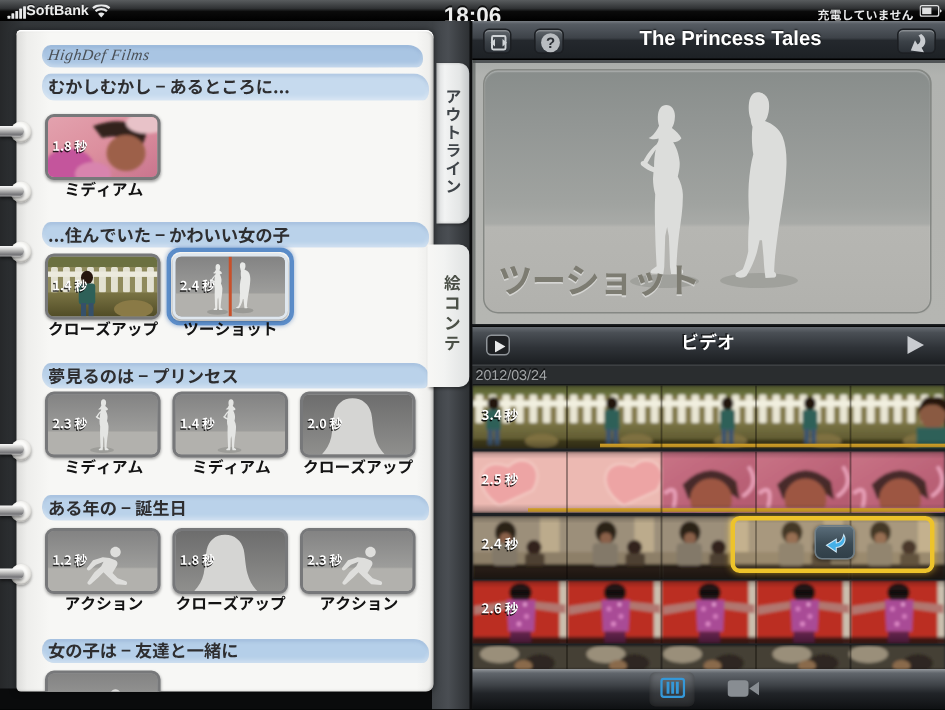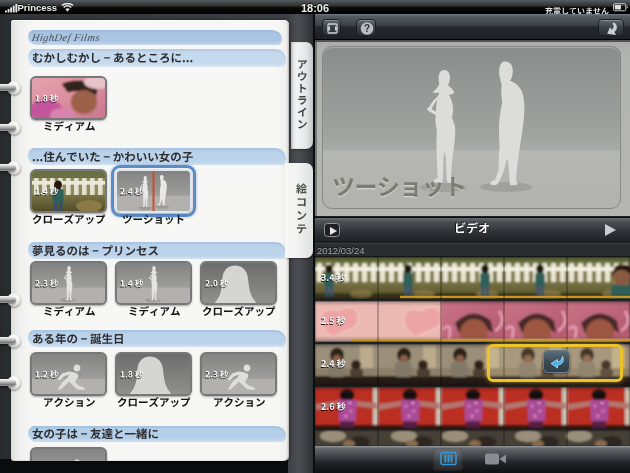--- a/index.html
+++ b/index.html
@@ -7,27 +7,27 @@
 </style></head><body>
 <div id="scr">
 <div class="abs" style="left:0;top:0;width:630px;height:14px;background:linear-gradient(#595c5e 0%,#303234 40%,#0a0a0a 55%,#000 100%)"></div>
 <svg class="abs" style="left:2px;top:1.5px" width="18" height="12" viewBox="0 0 18 12">
       <rect x="3.0" y="8.5" width="1.9" height="2.0" rx="0.4" fill="#e8e9ea"></rect>
       <rect x="5.6" y="6.9" width="1.9" height="3.6" rx="0.4" fill="#e8e9ea"></rect>
       <rect x="8.2" y="5.3" width="1.9" height="5.2" rx="0.4" fill="#e8e9ea"></rect>
       <rect x="10.8" y="3.7" width="1.9" height="6.8" rx="0.4" fill="#e8e9ea"></rect>
       <rect x="13.4" y="2.1" width="1.9" height="8.4" rx="0.4" fill="#e8e9ea"></rect>
     </svg>
-<div class="abs" style="left:17.5px;top:2px;font-size:9.5px;font-weight:bold;color:#eceded;text-shadow:0 -1px 0 rgba(0,0,0,.7)">Princess</div>
+<div class="abs" style="left:17.5px;top:2px;font-size:9.5px;font-weight:bold;color:#eceded;text-shadow:0 -1px 0 rgba(0,0,0,.7)">SoftBank</div>
 <svg class="abs" style="left:61px;top:2.5px" width="13" height="10" viewBox="0 0 14 11">
       <path d="M7 9.5 L4.6 6.7 A4 4 0 0 1 9.4 6.7 Z" fill="#e8e9ea"></path>
       <path d="M2.8 4.9 A6.5 6.5 0 0 1 11.2 4.9" stroke="#e8e9ea" stroke-width="1.6" fill="none"></path>
       <path d="M0.9 2.7 A9.5 9.5 0 0 1 13.1 2.7" stroke="#e8e9ea" stroke-width="1.6" fill="none"></path>
     </svg>
-<div class="abs" style="left:285px;top:2px;width:60px;text-align:center;font-size:11px;font-weight:bold;color:#eceded;text-shadow:0 -1px 0 rgba(0,0,0,.7)">18:06</div>
+<div class="abs" style="left:285px;top:2px;width:60px;text-align:center;font-size:15px;font-weight:bold;color:#eceded;text-shadow:0 -1px 0 rgba(0,0,0,.7)">18:06</div>
 <div class="abs " style="left:544px;top:2.5px;width:66px;height:10px"><svg width="66" height="10" viewBox="0 0 66 10" style="overflow:visible">
         <path transform="translate(1,7.0)" d="M4.6 -2.7V-0.5C4.6 0.4 4.8 0.7 5.7 0.7C5.9 0.7 6.5 0.7 6.6 0.7C7.4 0.7 7.7 0.3 7.8 -1.1C7.5 -1.2 7.1 -1.3 6.9 -1.5C6.9 -0.4 6.8 -0.2 6.6 -0.2C6.4 -0.2 5.9 -0.2 5.8 -0.2C5.6 -0.2 5.5 -0.3 5.5 -0.5V-2.7ZM2.4 -2.7C2.3 -1.4 2.1 -0.6 0.2 -0.1C0.4 0.1 0.7 0.5 0.8 0.7C3 0.1 3.3 -1 3.4 -2.7ZM3.5 -6.8V-5.9H0.5V-5H2.5C2.4 -4.7 2.2 -4.2 2 -3.8L0.7 -3.8L0.8 -2.8C2.2 -2.9 4.2 -3 6.2 -3.1C6.4 -2.9 6.5 -2.7 6.6 -2.5L7.5 -3C7.1 -3.6 6.2 -4.4 5.5 -5H7.5V-5.9H4.5V-6.8ZM4.7 -4.6C4.9 -4.4 5.2 -4.2 5.4 -4L3.1 -3.9C3.3 -4.2 3.5 -4.7 3.7 -5H5.4Z M9.6 -4.6V-4.1H11.2V-4.6ZM9.5 -3.8V-3.3H11.2V-3.8ZM12.7 -3.8V-3.3H14.5V-3.8ZM12.7 -4.6V-4.1H14.3V-4.6ZM13.8 -1.4V-1H12.4V-1.4ZM13.8 -2H12.4V-2.3H13.8ZM11.5 -1.4V-1H10.1V-1.4ZM11.5 -2H10.1V-2.3H11.5ZM9.2 -3V-0H10.1V-0.4H11.5V-0.4C11.5 0.5 11.8 0.7 12.9 0.7C13.1 0.7 14.3 0.7 14.6 0.7C15.4 0.7 15.7 0.4 15.8 -0.5C15.6 -0.6 15.2 -0.7 15 -0.8C15 -0.2 14.9 -0 14.5 -0C14.2 -0 13.2 -0 13 -0C12.5 -0 12.4 -0.1 12.4 -0.4V-0.4H14.8V-3ZM8.5 -5.5V-3.9H9.3V-4.9H11.5V-3.2H12.4V-4.9H14.6V-3.9H15.5V-5.5H12.4V-5.8H15V-6.5H9V-5.8H11.5V-5.5Z M19 -6.3 17.7 -6.4C17.8 -6 17.8 -5.7 17.8 -5.3C17.8 -4.6 17.7 -2.5 17.7 -1.4C17.7 -0 18.6 0.5 19.9 0.5C21.7 0.5 22.8 -0.5 23.3 -1.3L22.6 -2.2C22 -1.3 21.2 -0.6 19.9 -0.6C19.2 -0.6 18.8 -0.8 18.8 -1.6C18.8 -2.6 18.8 -4.4 18.9 -5.3C18.9 -5.6 18.9 -6 19 -6.3Z M24.6 -5.5 24.7 -4.4C25.6 -4.6 27.2 -4.8 28 -4.9C27.4 -4.5 26.8 -3.5 26.8 -2.4C26.8 -0.7 28.4 0.2 30.1 0.4L30.4 -0.7C29.1 -0.8 27.8 -1.3 27.8 -2.6C27.8 -3.6 28.6 -4.6 29.5 -4.9C30 -5 30.6 -5 31.1 -5L31.1 -6C30.5 -6 29.6 -5.9 28.8 -5.8C27.3 -5.7 26 -5.6 25.4 -5.5C25.2 -5.5 24.9 -5.5 24.6 -5.5Z M34.1 -5.7 32.8 -5.7C32.9 -5.5 32.9 -5.1 32.9 -4.9C32.9 -4.4 32.9 -3.5 33 -2.8C33.2 -0.6 34 0.2 34.9 0.2C35.5 0.2 36 -0.3 36.5 -1.7L35.7 -2.7C35.6 -2 35.3 -1.1 34.9 -1.1C34.4 -1.1 34.1 -1.9 34 -3C34 -3.6 34 -4.2 34 -4.7C34 -5 34 -5.4 34.1 -5.7ZM38.1 -5.5 37.1 -5.2C37.9 -4.2 38.4 -2.3 38.5 -1L39.5 -1.4C39.4 -2.6 38.8 -4.6 38.1 -5.5Z M43.8 -1.3 43.8 -1C43.8 -0.5 43.5 -0.4 43.1 -0.4C42.6 -0.4 42.3 -0.6 42.3 -0.9C42.3 -1.2 42.6 -1.4 43.2 -1.4C43.4 -1.4 43.6 -1.4 43.8 -1.3ZM41.4 -4 41.4 -3C42 -3 42.9 -2.9 43.3 -2.9H43.7L43.8 -2.2C43.6 -2.2 43.4 -2.2 43.3 -2.2C42 -2.2 41.3 -1.7 41.3 -0.8C41.3 0 42 0.5 43.3 0.5C44.3 0.5 44.8 -0 44.8 -0.7L44.8 -1C45.5 -0.7 46 -0.3 46.4 0.1L47 -0.8C46.6 -1.2 45.8 -1.7 44.8 -2L44.7 -3C45.5 -3 46.1 -3 46.8 -3.1V-4.1C46.2 -4 45.5 -3.9 44.7 -3.9V-4.7C45.5 -4.7 46.2 -4.8 46.7 -4.9L46.7 -5.8C46 -5.7 45.4 -5.6 44.7 -5.6L44.7 -5.9C44.7 -6.1 44.8 -6.3 44.8 -6.5H43.7C43.7 -6.3 43.7 -6.1 43.7 -5.9V-5.5H43.4C42.9 -5.5 42 -5.6 41.5 -5.7L41.5 -4.8C42 -4.7 42.9 -4.7 43.4 -4.7H43.7L43.7 -3.8H43.3C42.9 -3.8 41.9 -3.9 41.4 -4Z M48.3 -4.2 48.4 -3.2C48.6 -3.2 49.1 -3.3 49.4 -3.4L49.9 -3.4L49.9 -1.5C50 -0.2 50.2 0.3 52.3 0.3C53 0.3 54 0.2 54.6 0.1L54.6 -0.9C54 -0.8 53 -0.7 52.2 -0.7C51 -0.7 50.9 -0.9 50.9 -1.7C50.9 -2 50.9 -2.8 50.9 -3.5C51.6 -3.6 52.4 -3.7 53.1 -3.7C53.1 -3.3 53.1 -3 53 -2.8C53 -2.6 52.9 -2.6 52.8 -2.6C52.6 -2.6 52.3 -2.6 52 -2.7L52 -1.8C52.3 -1.7 52.9 -1.7 53.2 -1.7C53.6 -1.7 53.8 -1.8 53.9 -2.2C54 -2.5 54 -3.2 54 -3.8L54.7 -3.8C54.9 -3.8 55.3 -3.8 55.4 -3.8V-4.8C55.2 -4.8 54.9 -4.8 54.7 -4.8L54.1 -4.7L54.1 -5.6C54.1 -5.8 54.1 -6.2 54.1 -6.3H53C53.1 -6.1 53.1 -5.7 53.1 -5.5V-4.6L50.9 -4.4L50.9 -5.2C50.9 -5.5 50.9 -5.8 51 -6H49.8C49.9 -5.8 49.9 -5.5 49.9 -5.2V-4.3L49.3 -4.3C48.9 -4.2 48.5 -4.2 48.3 -4.2Z M60.6 -5.9 59.5 -6.4C59.3 -6.1 59.2 -5.8 59.1 -5.6C58.7 -4.8 57 -1.6 56.4 0L57.6 0.4C57.7 0 58 -0.9 58.2 -1.4C58.5 -2 58.9 -2.6 59.4 -2.6C59.7 -2.6 59.9 -2.4 59.9 -2.1C59.9 -1.8 59.9 -1.1 60 -0.7C60 -0.1 60.4 0.4 61.3 0.4C62.5 0.4 63.3 -0.5 63.7 -1.9L62.8 -2.6C62.6 -1.6 62.2 -0.7 61.5 -0.7C61.2 -0.7 61 -0.8 61 -1.1C60.9 -1.5 60.9 -2.1 60.9 -2.5C60.9 -3.1 60.5 -3.5 59.9 -3.5C59.6 -3.5 59.3 -3.4 59 -3.3C59.4 -4 60 -5 60.4 -5.6C60.4 -5.7 60.5 -5.8 60.6 -5.9Z" fill="#e8e9ea"></path>
       </svg></div>
 <svg class="abs" style="left:613px;top:3px" width="15" height="8.5" viewBox="0 0 17 9">
       <rect x="0.5" y="0.5" width="14" height="8" rx="1.5" fill="none" stroke="#dfe0e1"></rect>
       <rect x="2" y="2" width="7" height="5" fill="#dfe0e1"></rect>
       <path d="M15.5 3 L17 4.5 L15.5 6 Z" fill="#dfe0e1"></path>
     </svg>
 <div class="abs" style="left:0;top:14px;width:315px;height:448px;background:linear-gradient(90deg,#26282a 0%,#33373a 5%,#3d4145 90%,#45494d 100%)"></div>
 <div class="abs" style="left:0;top:459px;width:315px;height:14px;background:#0a0b0c"></div>
@@ -472,20 +472,21 @@
 <div class="abs" style="left:285px;top:163px;width:28px;height:95px;border-radius:0 7px 7px 0;background:linear-gradient(90deg,#f7f7f5 0,#f2f3f2 40%,#dfe1e1 100%);box-shadow:1px 1px 2px rgba(0,0,0,.35)"></div>
 <div class="abs" style="left:295.5px;top:183.0px"><svg width="11" height="54" viewBox="0 0 11 54" style="overflow:visible">
         <path transform="translate(0,9.7)" d="M3.2 -2.7C3.4 -2 3.7 -1.2 3.8 -0.6L4.8 -1C4.6 -1.5 4.4 -2.3 4.1 -3ZM0.8 -2.9C0.7 -1.9 0.5 -1 0.2 -0.3C0.5 -0.2 0.9 0 1.2 0.2C1.5 -0.5 1.7 -1.6 1.8 -2.7ZM0.3 -4.5 0.4 -3.3 2 -3.5V1H3.1V-3.5L3.7 -3.6C3.8 -3.4 3.8 -3.2 3.8 -3L4.7 -3.4V-2.8H6.1C5.9 -2.1 5.6 -1.2 5.3 -0.5L4.2 -0.4L4.4 0.8L9.3 0.3C9.4 0.6 9.5 0.8 9.6 1.1L10.7 0.5C10.4 -0.3 9.7 -1.5 9 -2.4L8 -1.9C8.2 -1.5 8.5 -1.2 8.7 -0.8L6.7 -0.6C7 -1.3 7.3 -2.1 7.6 -2.8H10.5V-4H4.7V-3.5C4.6 -4.2 4.2 -5.1 3.8 -5.8L2.9 -5.4C3.1 -5.2 3.2 -4.9 3.3 -4.6L2.2 -4.6C2.9 -5.5 3.7 -6.6 4.3 -7.5L3.2 -8C3 -7.5 2.6 -6.9 2.3 -6.2C2.1 -6.4 2 -6.5 1.9 -6.7C2.3 -7.3 2.7 -8.2 3.1 -8.9L2 -9.3C1.8 -8.8 1.5 -8 1.2 -7.4L0.9 -7.6L0.3 -6.7C0.7 -6.3 1.3 -5.7 1.6 -5.2L1.1 -4.5ZM9.5 -5.7C9.7 -5.5 9.9 -5.4 10.1 -5.2C10.3 -5.6 10.6 -6.1 10.9 -6.4C9.8 -7 8.7 -8.2 7.9 -9.3H6.7C6.2 -8.3 5 -7 3.9 -6.2C4.2 -5.9 4.5 -5.4 4.6 -5.1C4.9 -5.3 5.2 -5.5 5.5 -5.8V-4.8H9.5ZM7.4 -8C7.8 -7.4 8.5 -6.6 9.2 -6H5.7C6.4 -6.6 7 -7.4 7.4 -8Z" fill="#4a4f46"></path>
         <path transform="translate(0,23.1)" d="M1.6 -1.8V-0.3C1.9 -0.3 2.6 -0.3 3 -0.3H8L8 0.2H9.6C9.6 -0.1 9.6 -0.7 9.6 -1.1V-6.8C9.6 -7.1 9.6 -7.5 9.6 -7.8C9.4 -7.8 8.9 -7.7 8.6 -7.7H3.1C2.7 -7.7 2.1 -7.8 1.7 -7.8V-6.3C2 -6.3 2.6 -6.3 3.1 -6.3H8V-1.8H3C2.5 -1.8 2 -1.8 1.6 -1.8Z" fill="#4a4f46"></path>
         <path transform="translate(0,36.5)" d="M2.7 -8.4 1.6 -7.3C2.4 -6.7 3.8 -5.5 4.4 -4.9L5.5 -6C4.9 -6.7 3.4 -7.8 2.7 -8.4ZM1.3 -1 2.2 0.4C3.8 0.2 5.2 -0.5 6.3 -1.1C8.1 -2.2 9.5 -3.7 10.4 -5.2L9.5 -6.8C8.8 -5.3 7.4 -3.6 5.5 -2.5C4.4 -1.8 3 -1.3 1.3 -1Z" fill="#4a4f46"></path>
         <path transform="translate(0,49.9)" d="M2.2 -8.4V-7C2.6 -7 3 -7.1 3.4 -7.1C4.1 -7.1 7.2 -7.1 7.8 -7.1C8.2 -7.1 8.6 -7 9 -7V-8.4C8.6 -8.4 8.2 -8.4 7.8 -8.4C7.2 -8.4 4.1 -8.4 3.4 -8.4C3 -8.4 2.6 -8.4 2.2 -8.4ZM0.9 -5.6V-4.2C1.2 -4.2 1.7 -4.2 2 -4.2H5C5 -3.3 4.8 -2.5 4.3 -1.8C3.9 -1.2 3.1 -0.5 2.3 -0.2L3.6 0.7C4.6 0.2 5.5 -0.6 5.8 -1.4C6.2 -2.2 6.5 -3.1 6.5 -4.2H9.2C9.5 -4.2 9.9 -4.2 10.2 -4.2V-5.6C9.9 -5.6 9.4 -5.6 9.2 -5.6C8.5 -5.6 2.7 -5.6 2 -5.6C1.6 -5.6 1.3 -5.6 0.9 -5.6Z" fill="#4a4f46"></path>
       </svg></div>
 <div class="abs" style="left:315px;top:14px;width:315px;height:459px;background:#1e2124"></div>
 <div class="abs" style="left:313px;top:14px;width:2px;height:459px;background:#0c0d0e"></div>
 <div class="abs" style="left:315px;top:14px;width:315px;height:26px;background:linear-gradient(#777c82 0%,#565c63 8%,#3d4248 45%,#24282d 52%,#1d2125 100%);border-bottom:1px solid #000"></div>
+<div class="abs" style="left:380px;top:17.5px;width:214px;height:20px;text-align:center;font-size:13.5px;font-weight:bold;color:#fff;text-shadow:0 -1px 1px rgba(0,0,0,.8)">The Princess Tales</div>
 <div class="abs" style="left:322px;top:19px;width:19px;height:17px;border-radius:4px;background:linear-gradient(#62686e,#3c4248 50%,#2b3036);border:1px solid #1c1f23;box-shadow:inset 0 1px 0 rgba(255,255,255,.25)"><svg width="19" height="17" viewBox="0 0 19 17">
         <rect x="5" y="4" width="9" height="9" rx="1" fill="none" stroke="#cfd3d6" stroke-width="1.3"></rect>
         <path d="M4 8.5 L7 6 L7 11 Z M15 8.5 L12 6 L12 11 Z" fill="#cfd3d6"></path>
       </svg></div>
 <div class="abs" style="left:356px;top:19px;width:20px;height:17px;border-radius:4px;background:linear-gradient(#62686e,#3c4248 50%,#2b3036);border:1px solid #1c1f23;box-shadow:inset 0 1px 0 rgba(255,255,255,.25)"><svg width="20" height="17" viewBox="0 0 20 17">
         <circle cx="10" cy="8.5" r="6.3" fill="#b9bdc1"></circle>
         <text x="10" y="12" font-size="10" font-weight="bold" text-anchor="middle" fill="#2c3036" font-family="Liberation Sans">?</text>
       </svg></div>
 <div class="abs" style="left:598px;top:19px;width:26px;height:17px;border-radius:4px;background:linear-gradient(#62686e,#3c4248 50%,#2b3036);border:1px solid #1c1f23;box-shadow:inset 0 1px 0 rgba(255,255,255,.25)"><svg width="26" height="17" viewBox="0 0 26 17">
         <path d="M15.2 2.6 C18.6 4.8 19 9.6 15.4 11.9 L17 14.9 L8.2 13.7 L11 6.9 L12.7 9.7 C15 8.3 15.2 5.4 13.3 3.6 Z" fill="#c9ccd0"></path>

